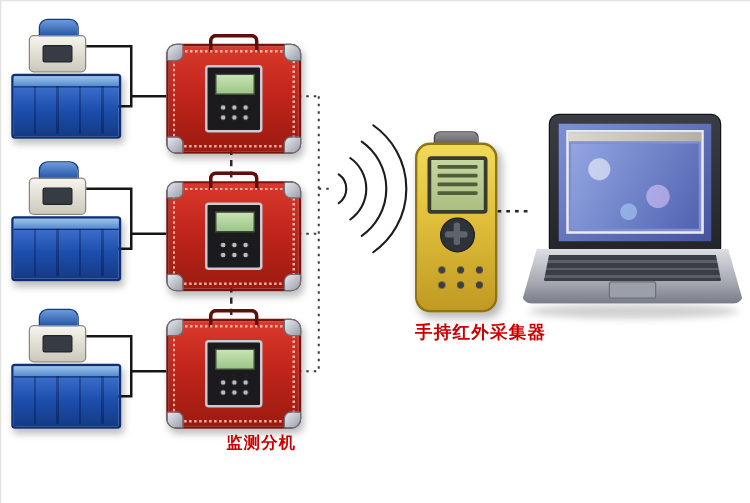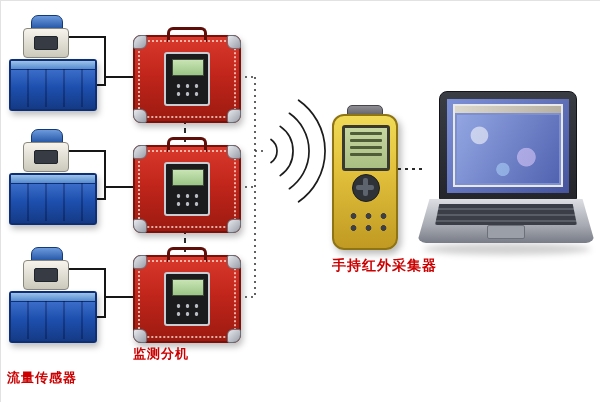--- a/index.html
+++ b/index.html
@@ -231,17 +231,16 @@
           <div class="lp-content"></div>
         </div>
       </div>
     </div>
     <div class="lp-base">
       <div class="lp-keyboard"></div>
       <div class="lp-touchpad"></div>
     </div>
   </div>
 
-  <div class="dlabel" style="left:132px;top:344px;width:104px;text-align:left">监测分机</div>
-  <div class="dlabel" style="left:6px;top:368px;width:110px">流量传感器</div>
+  <div class="dlabel" style="left:132px;top:344px;width:104px;text-align:right">监测分机</div>
   <div class="dlabel big" style="left:300px;top:256px;width:136px;text-align:right">手持红外采集器</div>
 
 </div>
 
 </body></html>

